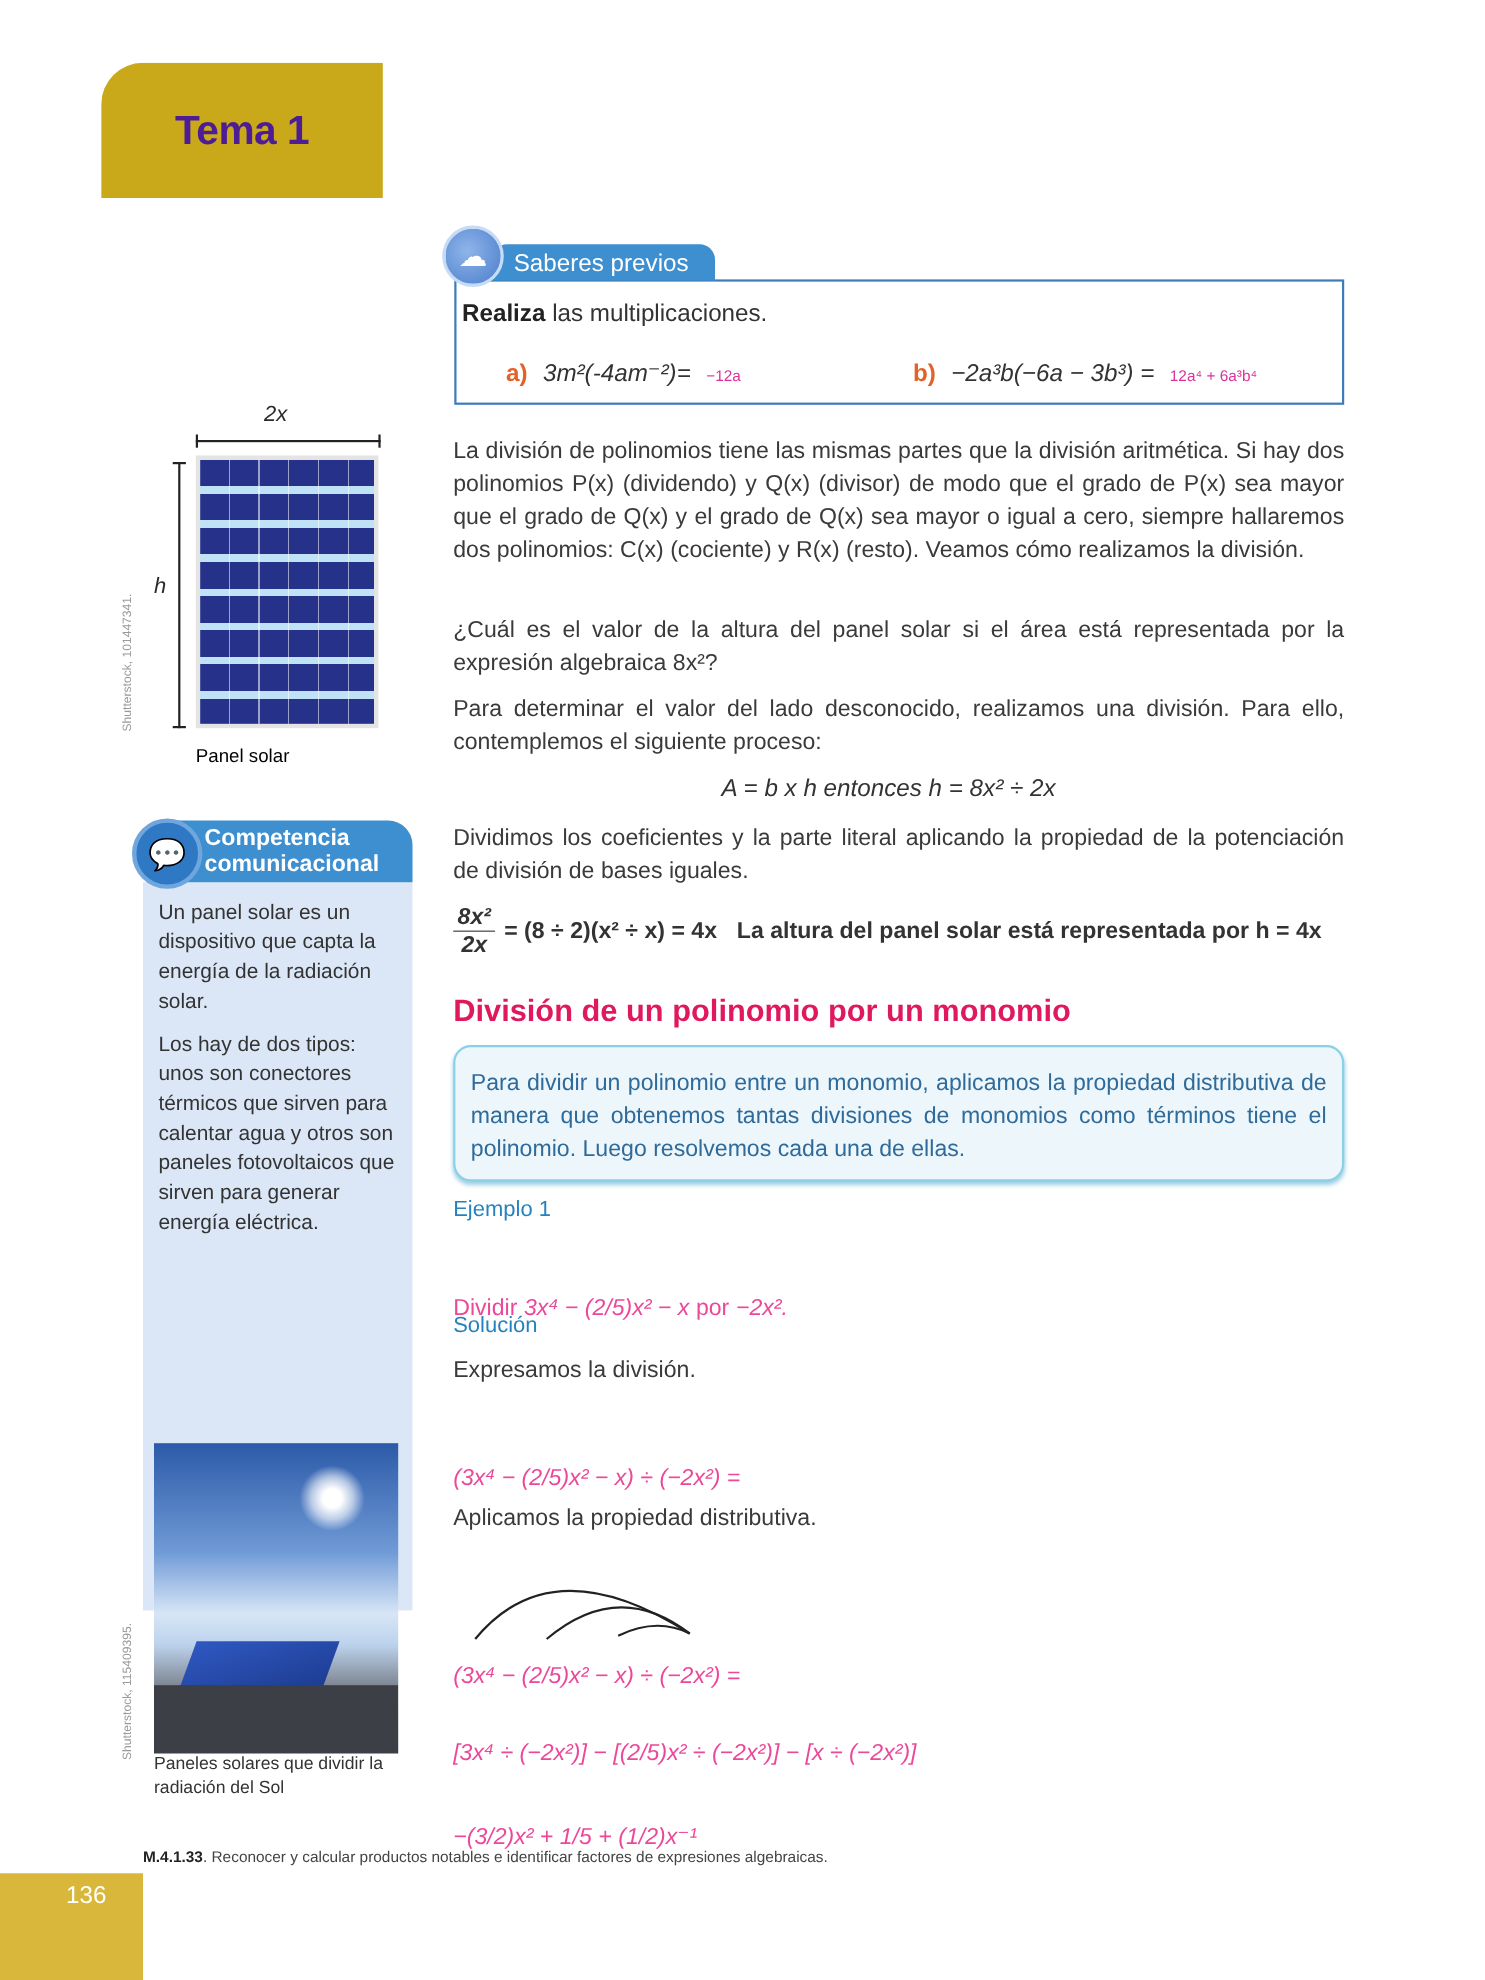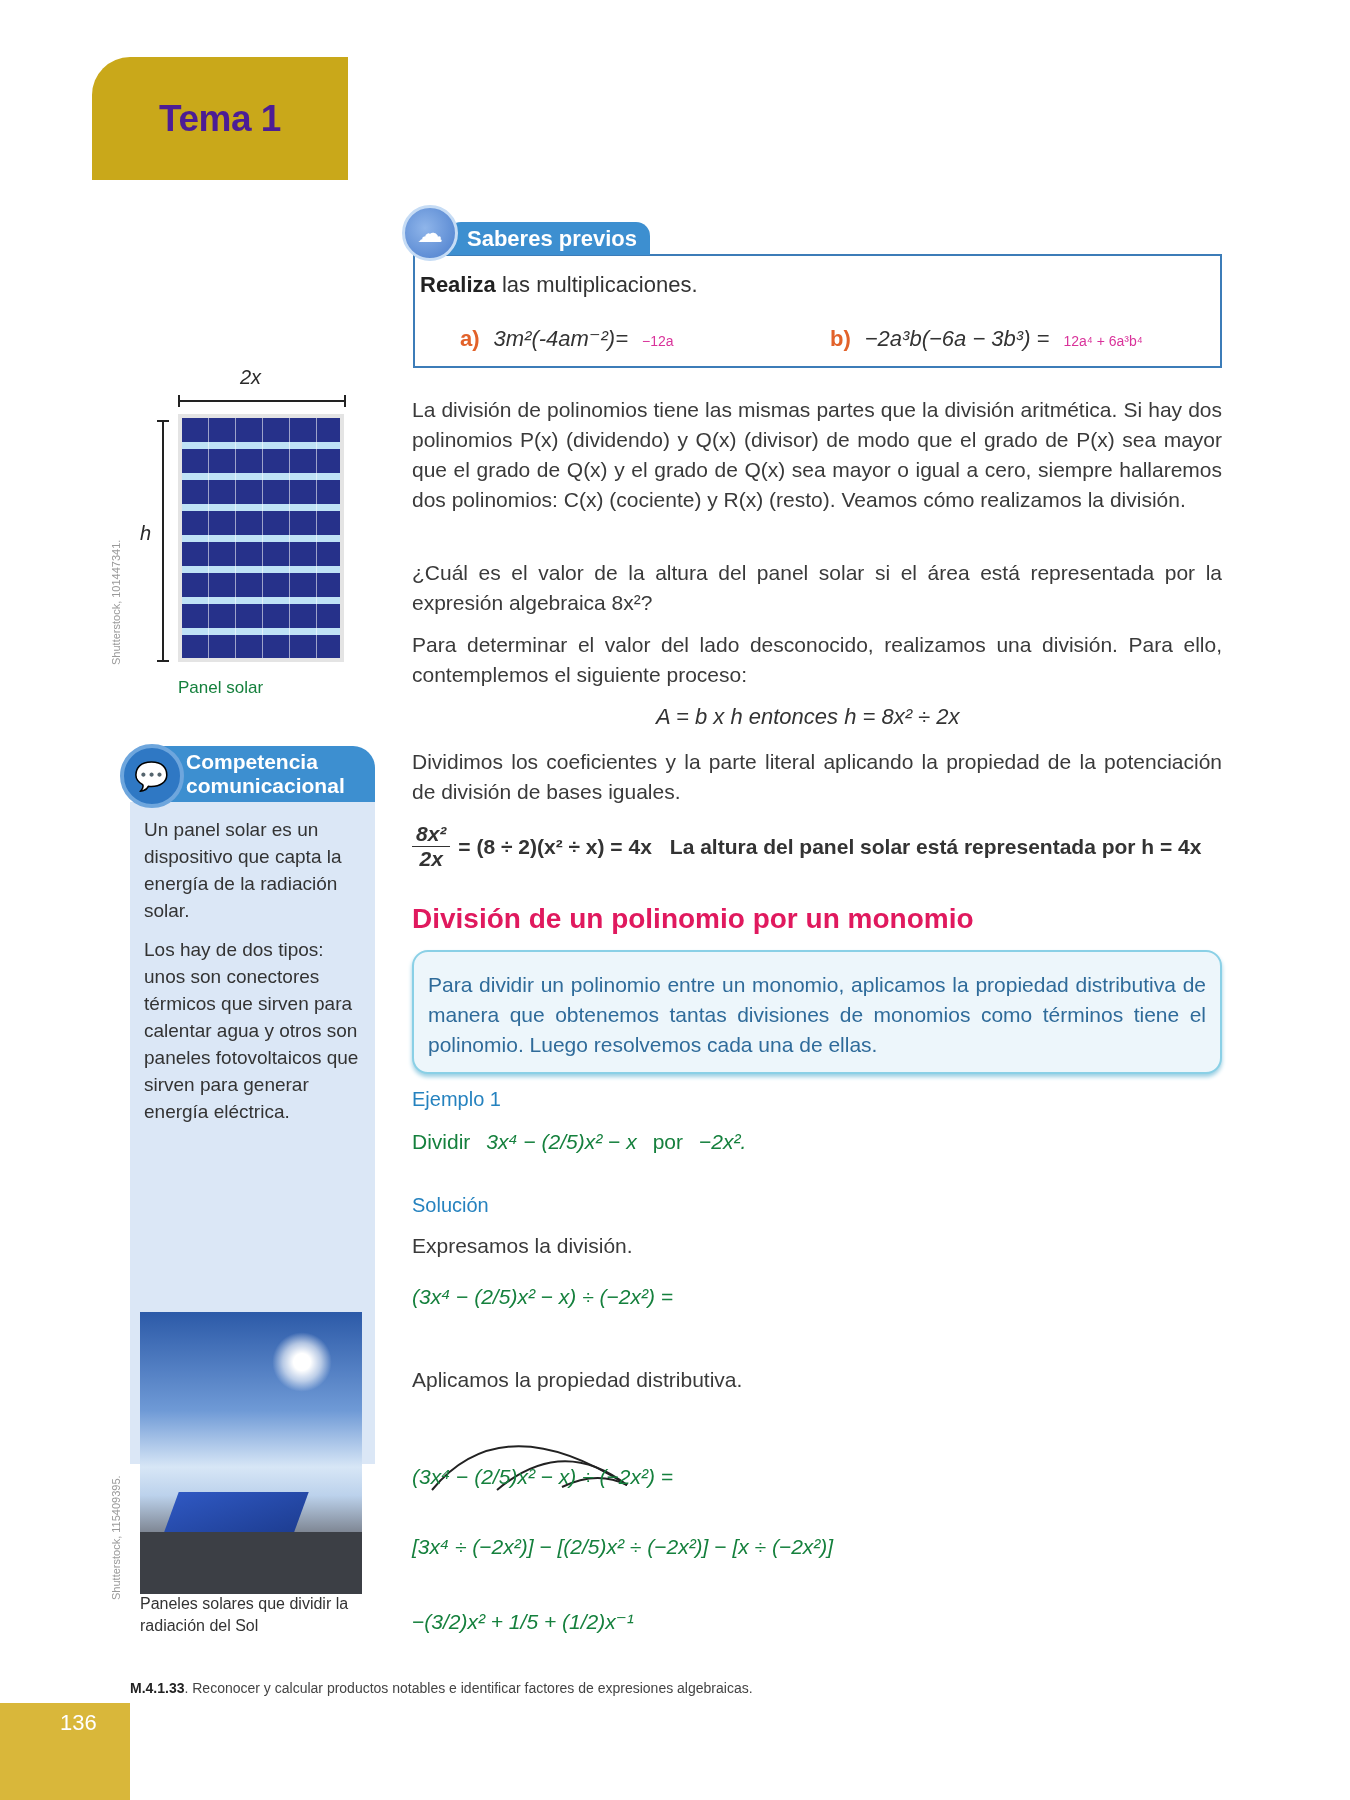--- a/index.html
+++ b/index.html
@@ -5,21 +5,21 @@
   * { box-sizing: border-box; margin: 0; padding: 0; }
   html, body { width: 1350px; height: 1800px; background: #ffffff; overflow: hidden; }
   body { position: relative; font-family: "Liberation Sans", "DejaVu Sans", sans-serif; color: #2a2a2a; }
 
   
   .header { position: absolute; left: 92px; top: 57px; width: 1130px; height: 123px; display: flex; border-top-left-radius: 38px; border-top-right-radius: 38px; overflow: hidden; }
   .header .tema { width: 256px; background: #c9a81a; color: #4c1d95; display: flex; align-items: center; justify-content: center; font-size: 37px; font-weight: bold; letter-spacing: -0.5px; }
   .header .title { flex: 1; background: #f7efd4; display: flex; align-items: center; padding-left: 38px; font-size: 37px; font-weight: bold; color: #222; letter-spacing: -0.5px; }
 
   
-  .sp-tab { position: absolute; left: 447px; top: 222px; height: 33px; width: 203px; background: #3d8fd0; border-top-left-radius: 14px; border-top-right-radius: 14px; color: #fff; font-weight: bold; font-size: 22px; padding-left: 20px; display:flex; align-items:center; }
+  .sp-tab { position: absolute; left: 447px; top: 222px; height: 33px; width: 203px; background: #3d8fd0; border-top-left-radius: 14px; border-top-right-radius: 14px; color: #fff; font-weight: normal; font-size: 22px; padding-left: 20px; display:flex; align-items:center; }
   .sp-icon { position: absolute; left: 402px; top: 205px; width: 56px; height: 56px; border-radius: 50%; background: radial-gradient(circle at 40% 40%, #8fb5ea, #4a7dcc); border: 3px solid #c6dcf5; display:flex; align-items:center; justify-content:center; color:#fff; font-size: 26px; }
   .sp-box { position: absolute; left: 413px; top: 254px; width: 809px; height: 114px; border: 2px solid #3c7cb8; background: #fff; }
   .sp-instr { position: absolute; left: 420px; top: 272px; font-size: 22px; color: #333; }
   .sp-instr b { color: #222; }
   .sp-item { position: absolute; top: 326px; font-size: 22px; font-style: italic; color: #333; display: flex; align-items: baseline; gap: 14px; }
   .sp-item .lbl { font-style: normal; font-weight: bold; color: #e2622a; }
   .sp-item .ans { color: #d9329a; font-size: 14px; font-style: normal; }
   .sp-a { left: 460px; }
   .sp-b { left: 830px; }
 
@@ -27,21 +27,21 @@
   .fig-2x { position: absolute; left: 240px; top: 366px; font-size: 20px; font-style: italic; }
   .dim-h-line { position: absolute; left: 178px; top: 400px; width: 168px; height: 2px; background: #222; }
   .dim-h-line::before, .dim-h-line::after { content: ""; position: absolute; top: -5px; width: 2px; height: 12px; background: #222; }
   .dim-h-line::before { left: 0; } .dim-h-line::after { right: 0; }
   .dim-v-line { position: absolute; left: 162px; top: 420px; width: 2px; height: 242px; background: #222; }
   .dim-v-line::before, .dim-v-line::after { content: ""; position: absolute; left: -5px; width: 12px; height: 2px; background: #222; }
   .dim-v-line::before { top: 0; } .dim-v-line::after { bottom: 0; }
   .fig-h { position: absolute; left: 140px; top: 522px; font-size: 20px; font-style: italic; }
   .panel { position: absolute; left: 178px; top: 414px; width: 166px; height: 248px; background: #e4e4e4; padding: 4px; }
   .panel-inner { width: 100%; height: 100%; background: repeating-linear-gradient(90deg, transparent 0 26px, rgba(255,255,255,0.55) 26px 27px), repeating-linear-gradient(180deg, #26318a 0 24px, #bfe2f6 24px 31px); }
-  .caption-panel { position: absolute; left: 178px; top: 678px; font-size: 17px; color: #15803d; }
+  .caption-panel { position: absolute; left: 178px; top: 678px; font-size: 17px; color: #000000; }
   .credit { position: absolute; font-size: 11px; color: #999; transform: rotate(-90deg); transform-origin: left top; white-space: nowrap; }
   .credit-1 { left: 110px; top: 665px; }
   .credit-2 { left: 110px; top: 1600px; }
 
   
   .comp-head { position: absolute; left: 150px; top: 746px; width: 225px; height: 56px; background: #3d8fd0; border-top-right-radius: 22px; color: #fff; font-weight: bold; font-size: 21px; line-height: 24px; padding-left: 36px; padding-top: 4px; }
   .comp-icon { position: absolute; left: 120px; top: 744px; width: 64px; height: 64px; border-radius: 50%; background: #2f78c4; border: 4px solid #6ea6dd; display: flex; align-items: center; justify-content: center; color: #fff; font-size: 28px; }
   .comp-body { position: absolute; left: 130px; top: 802px; width: 245px; height: 662px; background: #dbe7f6; padding: 14px 12px 0 14px; }
   .comp-body p { font-size: 19px; line-height: 27px; color: #333; margin-bottom: 12px; }
   .sky-photo { position: absolute; left: 140px; top: 1312px; width: 222px; height: 282px; background: linear-gradient(180deg, #2c5aa8 0%, #6f9ad6 35%, #d7e6f6 55%, #bcd2ec 65%, #7f8794 78%, #434b56 100%); overflow: hidden; }
@@ -57,21 +57,21 @@
   .p3 { top: 630px; }
   .p4 { top: 747px; }
   .eq-center { position: absolute; left: 656px; top: 704px; font-size: 22px; font-style: italic; color: #333; }
   .frac-line { position: absolute; left: 412px; top: 822px; font-size: 21px; color: #333; display:flex; align-items:center; gap: 8px; font-weight: bold; }
   .frac { display: inline-flex; flex-direction: column; align-items: center; font-style: italic; line-height: 24px; }
   .frac .num { border-bottom: 1.5px solid #333; padding: 0 4px; }
   .sec-title { position: absolute; left: 412px; top: 903px; font-size: 28px; font-weight: bold; color: #e0195e; }
   .rule-box { position: absolute; left: 412px; top: 950px; width: 810px; height: 124px; border: 2px solid #8ad0e6; border-radius: 16px; background: #edf6fb; box-shadow: 0 3px 4px #9bcfe3; padding: 18px 14px; font-size: 21px; line-height: 30px; color: #2f6b9a; text-align: justify; }
   .ej-title { position: absolute; left: 412px; top: 1088px; font-size: 20px; color: #2582bf; }
   .sol-title { position: absolute; left: 412px; top: 1194px; font-size: 20px; color: #2582bf; }
-  .math { position: absolute; left: 412px; font-size: 21px; color: #15803d; display: flex; align-items: center; gap: 16px; }
+  .math { position: absolute; left: 412px; font-size: 21px; color: #ec4899; display: flex; align-items: center; gap: 6px; margin-top: 47px; }
   .math i { font-style: italic; }
   .m1 { top: 1130px; }
   .expr-label { position: absolute; left: 412px; top: 1234px; font-size: 21px; color: #3a3a3a; }
   .m2 { top: 1285px; }
   .apl-label { position: absolute; left: 412px; top: 1368px; font-size: 21px; color: #3a3a3a; }
   .arcs { position: absolute; left: 412px; top: 1415px; width: 280px; height: 80px; }
   .m3 { top: 1465px; }
   .m4 { top: 1535px; }
   .m5 { top: 1610px; }
   .footer-code { position: absolute; left: 130px; top: 1680px; font-size: 14px; color: #444; }

